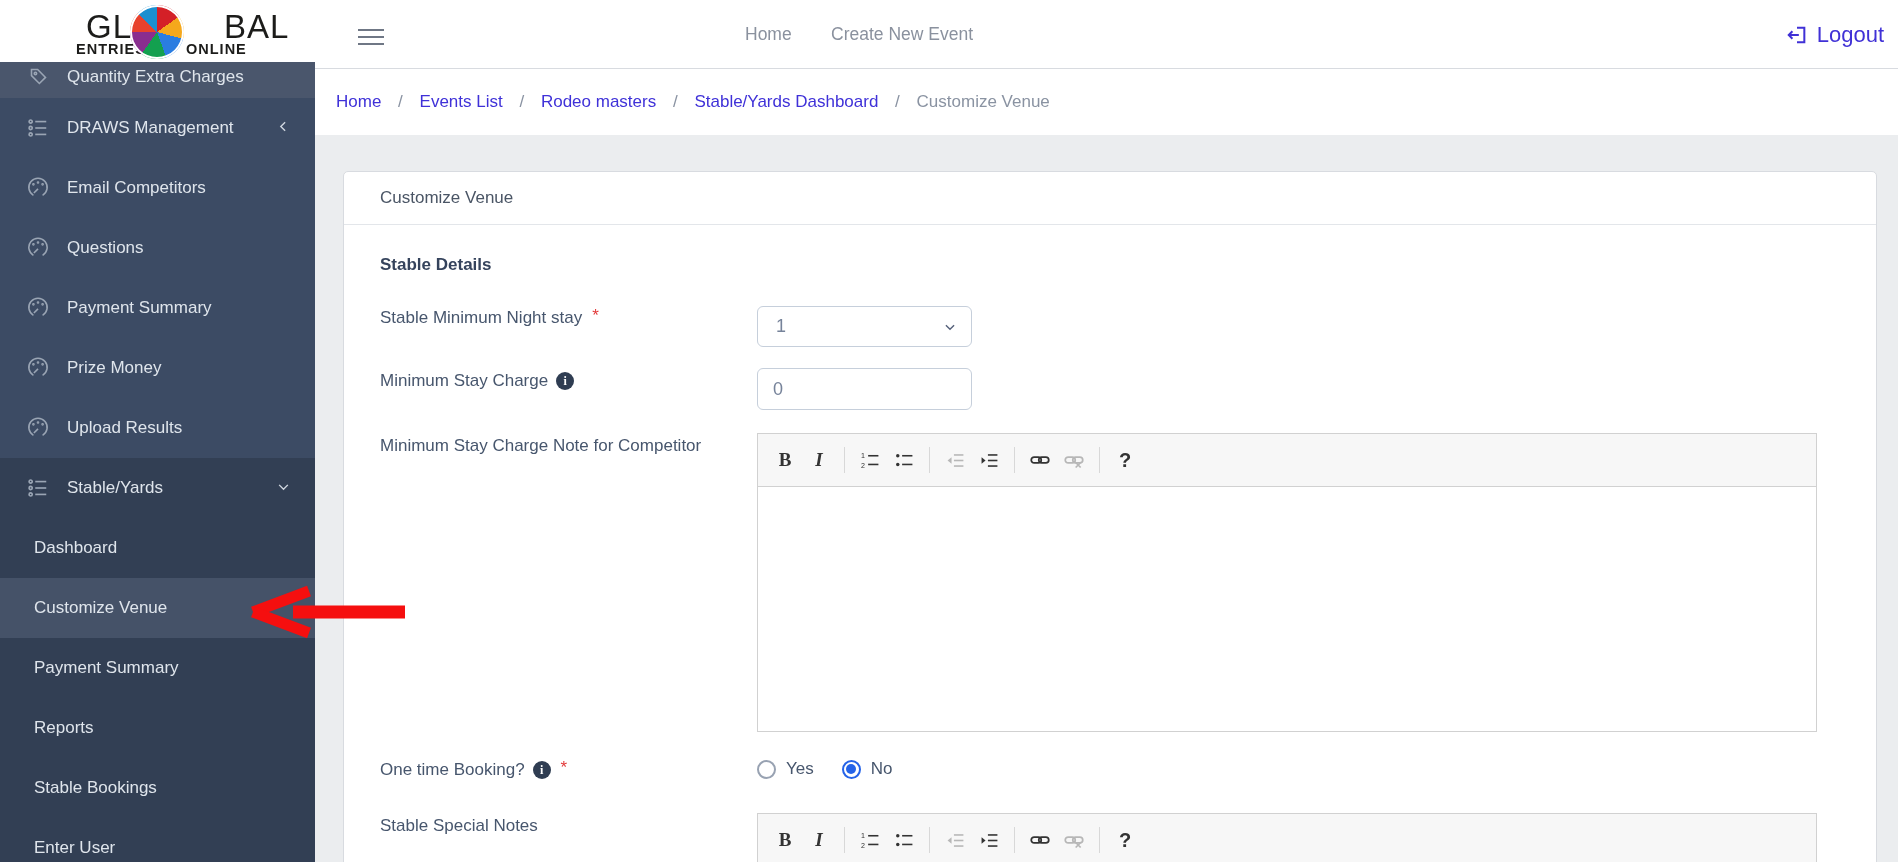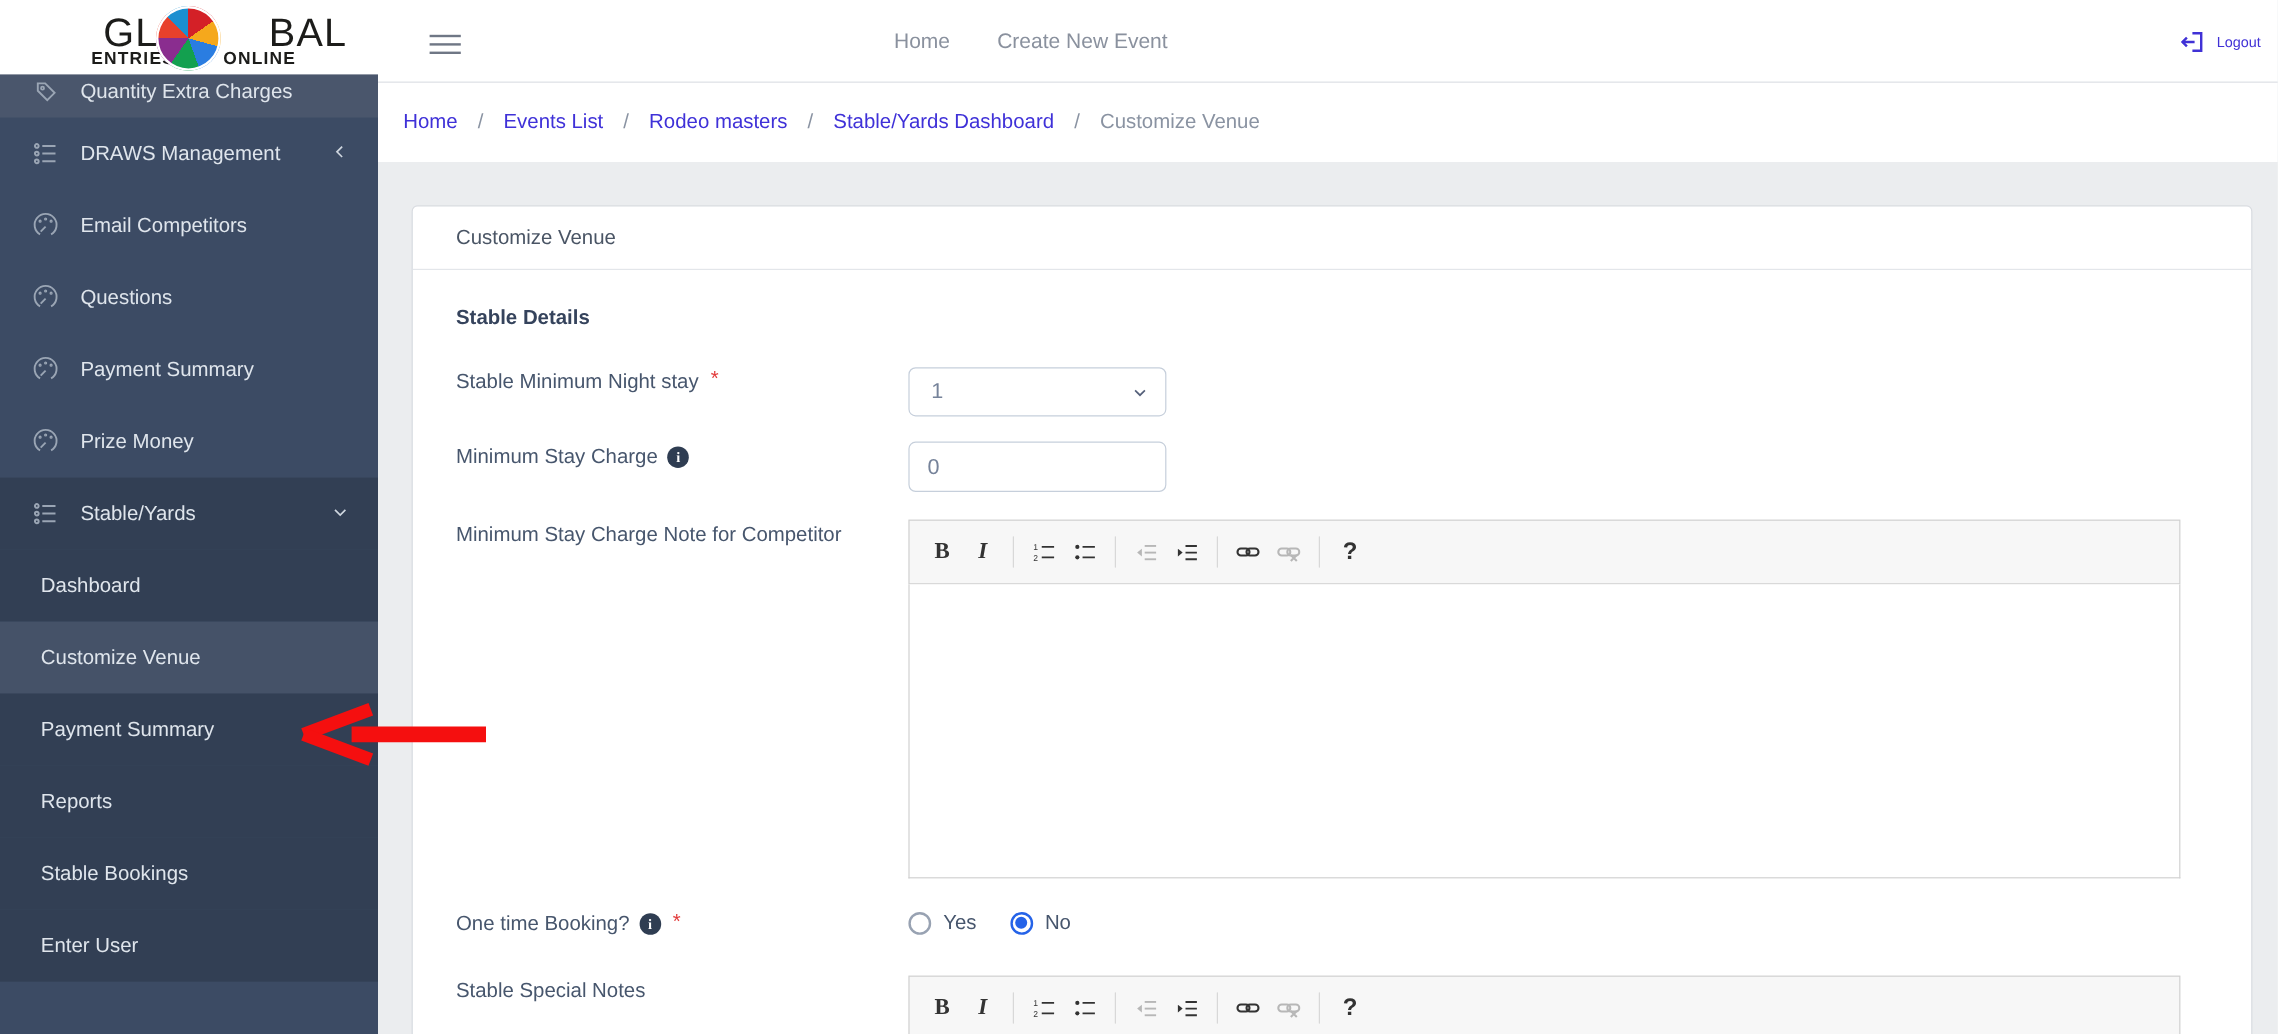--- a/index.html
+++ b/index.html
@@ -11,21 +11,21 @@
   #navbar { left:315px; top:0; width:1583px; height:69px; background:#fff;
     border-bottom:1px solid #d8dbe0; display:flex; align-items:center; }
   #logo-band { left:0; top:0; width:315px; height:62px; background:#fff; z-index:30; }
   #crumb-band { left:315px; top:69px; width:1583px; height:66px; background:#fff;
     display:flex; align-items:center; }
 
   .nav-link { color:#8a919e; font-size:17.5px; cursor:pointer; }
   #hamburger { left:43px; top:24px; width:26px; cursor:pointer; }
   #hamburger div { height:2px; background:#6f7785; margin:5px 0; }
   #logout { position:absolute; right:14px; top:0; height:69px; display:flex;
-    align-items:center; gap:9px; color:#4031d6; font-size:12px; cursor:pointer; }
+    align-items:center; gap:9px; color:#4031d6; font-size:22px; cursor:pointer; }
 
   
   .logo-big { font-size:33px; font-weight:400; letter-spacing:1px; color:#1c1c1a; }
   .logo-small { font-size:14.5px; font-weight:700; letter-spacing:1px; color:#1c1c1a; }
   #logo-circle { left:130px; top:5px; width:54px; height:54px; border-radius:50%;
     background:conic-gradient(#d42027 0 55deg,#f5a81c 55deg 105deg,#2a7de1 105deg 160deg,
       #13a04f 160deg 215deg,#8a2d8f 215deg 270deg,#e8412c 270deg 315deg,#1b8fd0 315deg 360deg);
     box-shadow:0 0 0 2px #fff inset; z-index:2; }
 
   
@@ -213,20 +213,32 @@
         <path d="M7 20 A10 10 0 1 1 17 20"></path>
           <line x1="12" y1="13" x2="7.5" y2="17.5"></line>
         <circle cx="7" cy="8" r="0.6"></circle>
           <circle cx="12" cy="6" r="0.6"></circle>
           <circle cx="17" cy="8" r="0.6"></circle>
       </svg>
     </span>
     <span class="lbl">Prize Money</span>
   </div>
 
+  <div class="s-item">
+    <span class="ico">
+      <svg width="22" height="22" viewBox="0 0 24 24" fill="none" stroke="currentColor" stroke-width="1.7">
+        <path d="M7 20 A10 10 0 1 1 17 20"></path>
+          <line x1="12" y1="13" x2="7.5" y2="17.5"></line>
+        <circle cx="7" cy="8" r="0.6"></circle>
+          <circle cx="12" cy="6" r="0.6"></circle>
+          <circle cx="17" cy="8" r="0.6"></circle>
+      </svg>
+    </span>
+    <span class="lbl">Upload Results</span>
+  </div>
 
   <div class="s-item s-group">
     <span class="ico">
       <svg width="22" height="22" viewBox="0 0 24 24" fill="none" stroke="currentColor" stroke-width="1.8">
         <circle cx="4" cy="5" r="1.7"></circle>
           <line x1="9" y1="5" x2="21" y2="5"></line>
         <circle cx="4" cy="12" r="1.7"></circle>
           <line x1="9" y1="12" x2="21" y2="12"></line>
         <circle cx="4" cy="19" r="1.7"></circle>
           <line x1="9" y1="19" x2="21" y2="19"></line>

